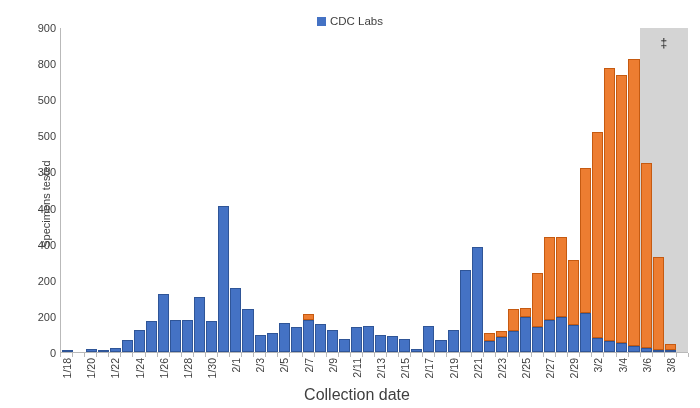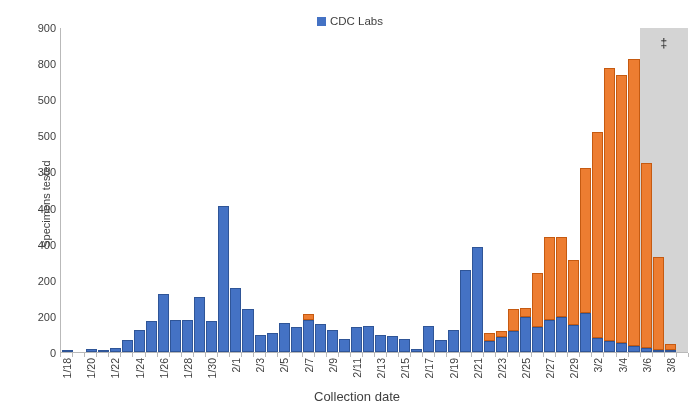--- a/index.html
+++ b/index.html
@@ -74,21 +74,21 @@
   .xlab{
     position:absolute;top:0;
     font-size:10.5px;color:#3f3f3f;
     writing-mode:vertical-rl;
     transform:rotate(180deg) translateY(0);
     transform-origin:center;
     white-space:nowrap;
   }
   .xtitle{
     position:absolute;left:14px;right:0;bottom:4px;
-    text-align:center;font-size:13px;color:#3f3f3f;
+    text-align:center;font-size:16px;color:#3f3f3f;
   }
 </style>
 </head>
 <body>
 
 <div id="chart-root">
 
   <div class="legend">
     <div class="entry">
       <span class="swatch" style="background:#4472c4"></span>

